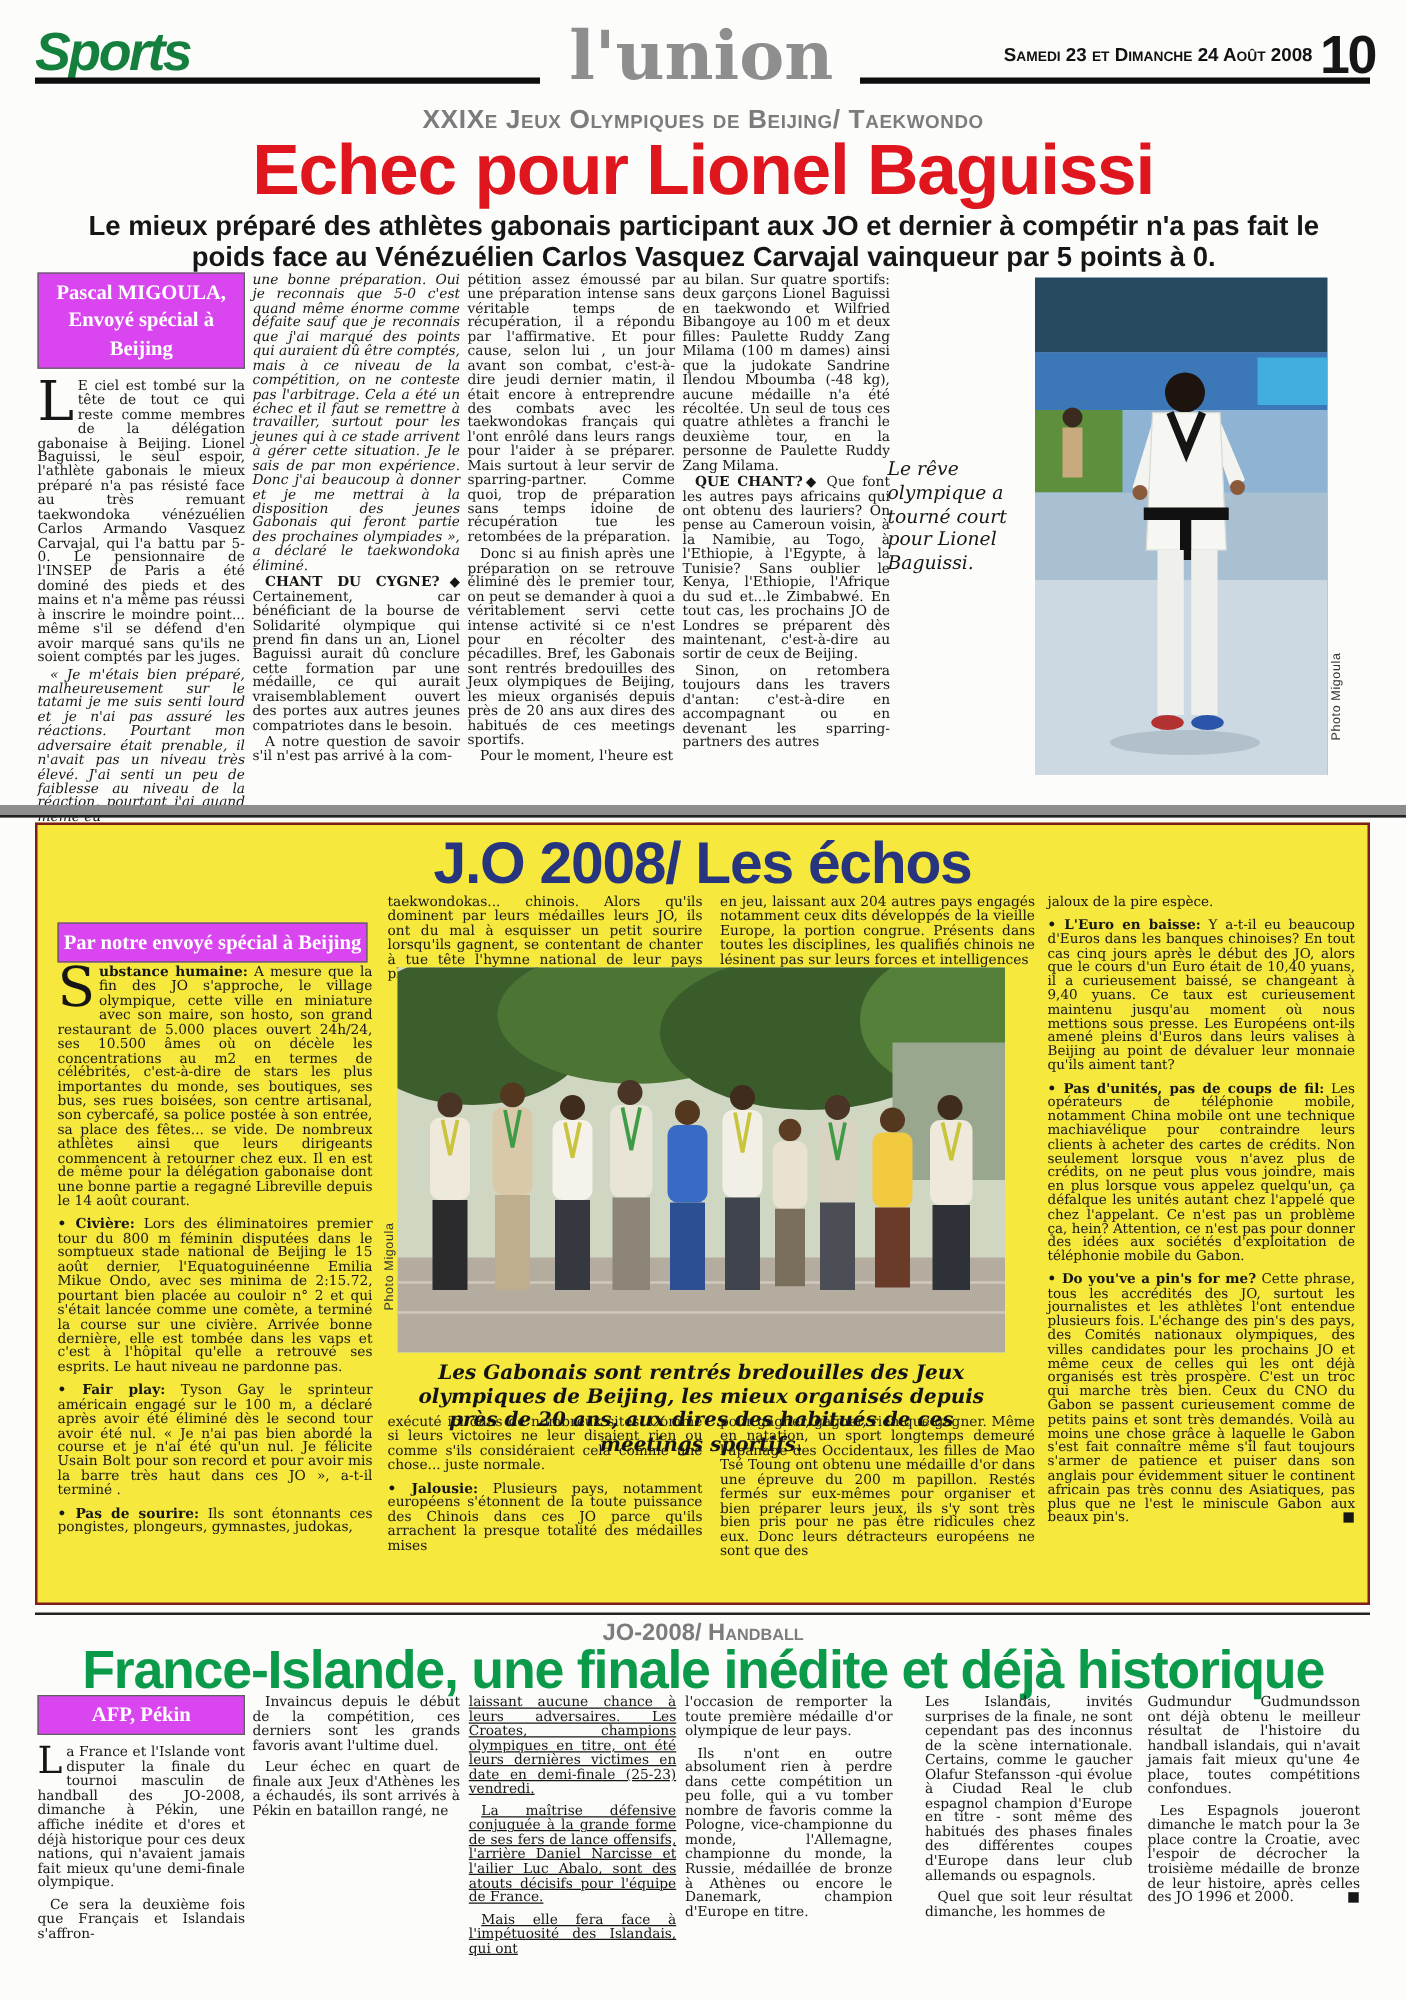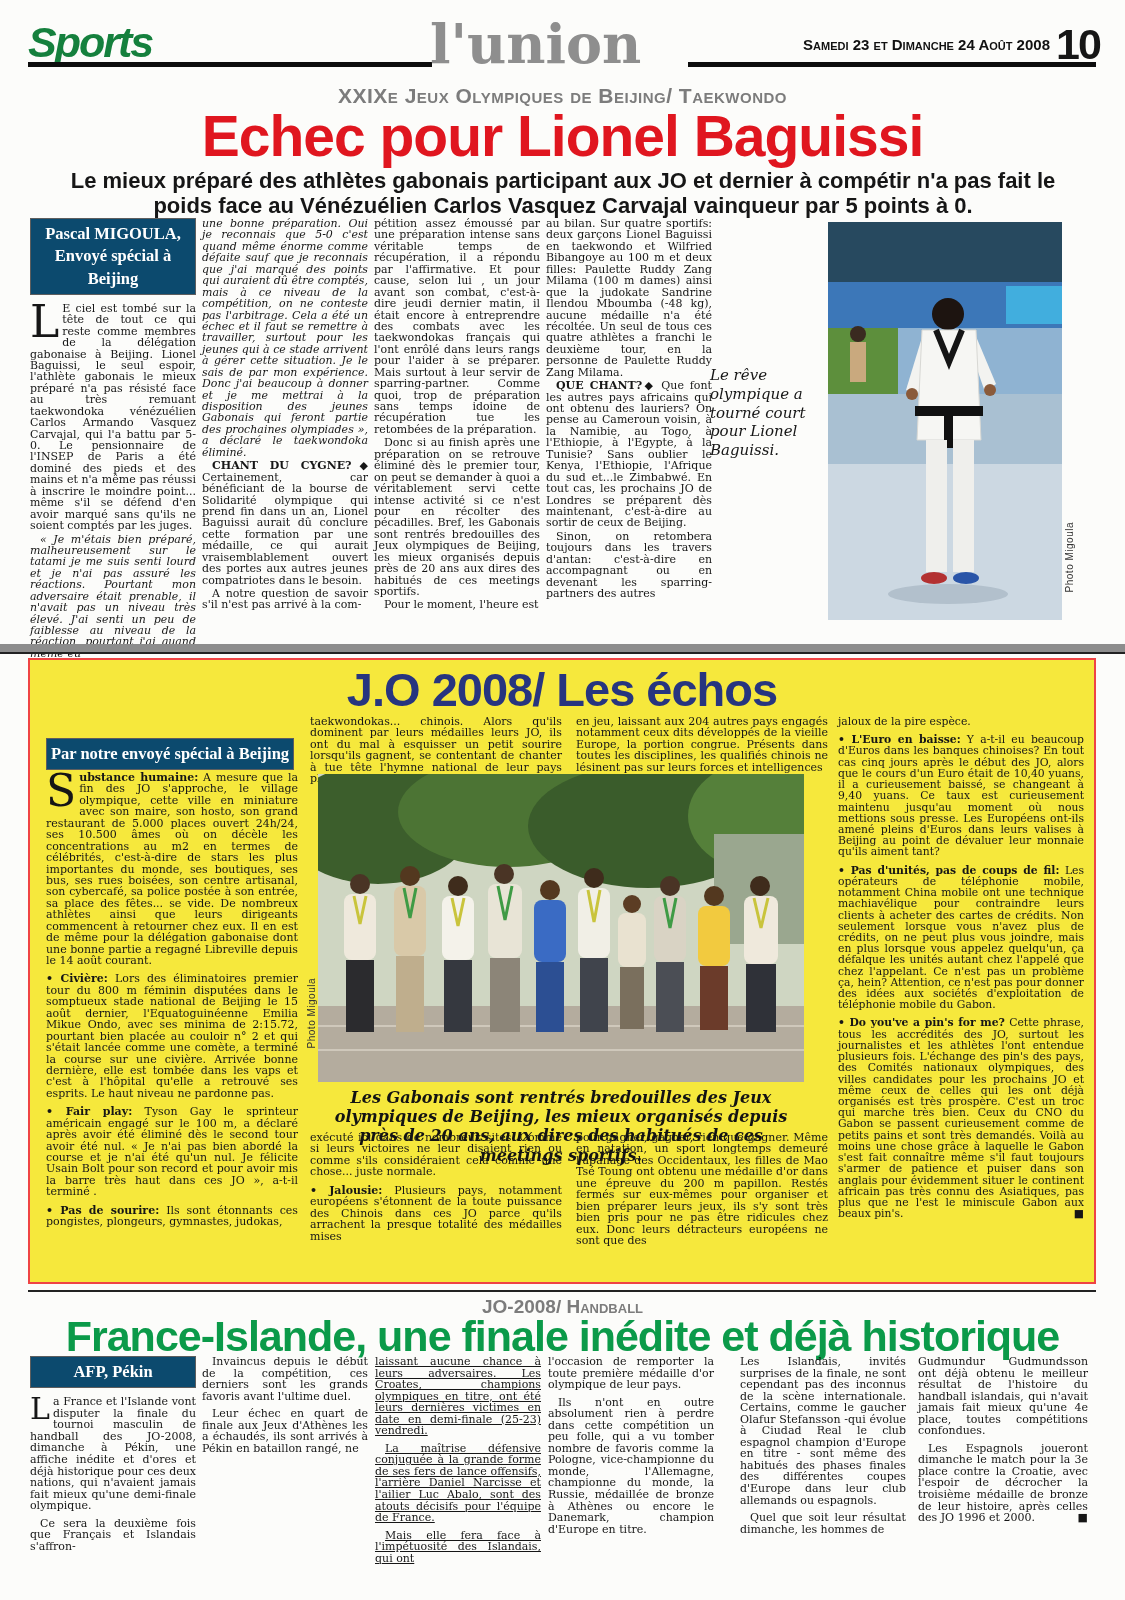--- a/index.html
+++ b/index.html
@@ -5,37 +5,37 @@
   html,body{margin:0;padding:0;background:#d9d9d9;}
   .page{position:relative;width:1125px;height:1600px;background:#fcfcfa;overflow:hidden;
         font-family:"DejaVu Serif",serif;color:#161616;margin:0 auto;}
 
   
   .sports-title{position:absolute;left:28px;top:18px;font-family:"Liberation Sans",sans-serif;
     font-style:italic;font-weight:bold;font-size:43px;letter-spacing:-2px;color:#15803d;}
   .rule{position:absolute;top:62px;height:5px;background:#0d0d0d;}
   .rule-left{left:28px;width:404px;}
   .rule-right{left:688px;width:408px;}
-  .masthead{position:absolute;left:430px;top:12px;width:262px;text-align:left;
+  .masthead{position:absolute;left:430px;top:12px;width:262px;text-align:center;
     font-family:"DejaVu Serif",serif;font-weight:bold;font-size:54px;color:#8e8e8e;letter-spacing:0px;}
   .date-line{position:absolute;left:770px;top:36px;width:280px;text-align:right;
     font-family:"Liberation Sans",sans-serif;font-weight:bold;font-size:15px;font-variant:small-caps;color:#111;}
   .page-num{position:absolute;left:1056px;top:20px;font-family:"Liberation Sans",sans-serif;
     font-weight:bold;font-size:43px;letter-spacing:-2px;}
 
   
   .tk-kicker{position:absolute;top:84px;left:0;width:100%;text-align:center;
     font-family:"Liberation Sans",sans-serif;font-weight:bold;font-size:21px;
     font-variant:small-caps;color:#7c7c7c;letter-spacing:.5px;}
   .tk-headline{position:absolute;top:103px;left:0;width:100%;text-align:center;color:#e0161f;
     font-family:"Liberation Sans",sans-serif;font-weight:bold;font-size:57px;letter-spacing:-1px;}
   .tk-deck{position:absolute;top:169px;left:58px;width:1010px;text-align:center;
     font-family:"Liberation Sans",sans-serif;font-weight:bold;font-size:22px;line-height:1.12;}
 
-  .byline-box{background:#0c4a6e;color:#fff;font-family:"Liberation Serif",serif;font-weight:bold;
+  .byline-box{background:#d946ef;color:#fff;font-family:"Liberation Serif",serif;font-weight:bold;
     font-size:16.5px;text-align:center;padding:4px 2px;line-height:1.35;margin-bottom:8px;border:1px solid #5e5e5e;}
 
   .col{position:absolute;top:218px;width:166px;font-size:11px;line-height:1.04;text-align:justify;}
   .col p{margin:0 0 2px 0;text-indent:10px;}
   .col p.noindent{text-indent:0;}
   .quote{font-style:italic;}
   .lead{font-weight:bold;}
   .dropcap{float:left;font-size:44px;line-height:.82;padding:1px 3px 0 0;}
   .dropcap.small{font-size:30px;}
 
@@ -43,21 +43,21 @@
   .tk-caption{position:absolute;left:710px;top:366px;width:112px;text-align:left;
     font-weight:normal;font-style:italic;font-size:15px;line-height:1.25;}
   .vcredit{position:absolute;writing-mode:vertical-rl;transform:rotate(180deg);
     font-family:"Liberation Sans",sans-serif;font-size:10px;color:#333;letter-spacing:.5px;}
   .tk-credit{left:1064px;top:522px;}
 
   .gray-bar{position:absolute;left:0;top:644px;width:1125px;height:8px;background:#8d8d8d;border-bottom:2px solid #222;}
 
   
   .echos{position:absolute;left:28px;top:658px;width:1068px;height:626px;background:#f6e83c;
-    border:2px solid #ef4444;box-sizing:border-box;overflow:hidden;}
+    border:2px solid #7f1d1d;box-sizing:border-box;overflow:hidden;}
   .echos-headline{position:absolute;left:0;top:2px;width:100%;text-align:center;color:#27357f;
     font-family:"Liberation Sans",sans-serif;font-weight:bold;font-size:47px;letter-spacing:-1px;}
   .e-col{position:absolute;font-size:11px;line-height:1.04;text-align:justify;}
   .e-col p{margin:0 0 7px 0;text-indent:0;}
   .e-byline{position:absolute;left:16px;top:78px;width:242px;}
   .e-col1{left:16px;top:112px;width:252px;}
   .e-col2top{left:280px;top:56px;width:252px;}
   .e-col3top{left:546px;top:56px;width:252px;}
   .e-photo{position:absolute;left:288px;top:114px;width:486px;height:308px;background:#c8cfc0;}
   .e-credit{left:276px;top:318px;}

